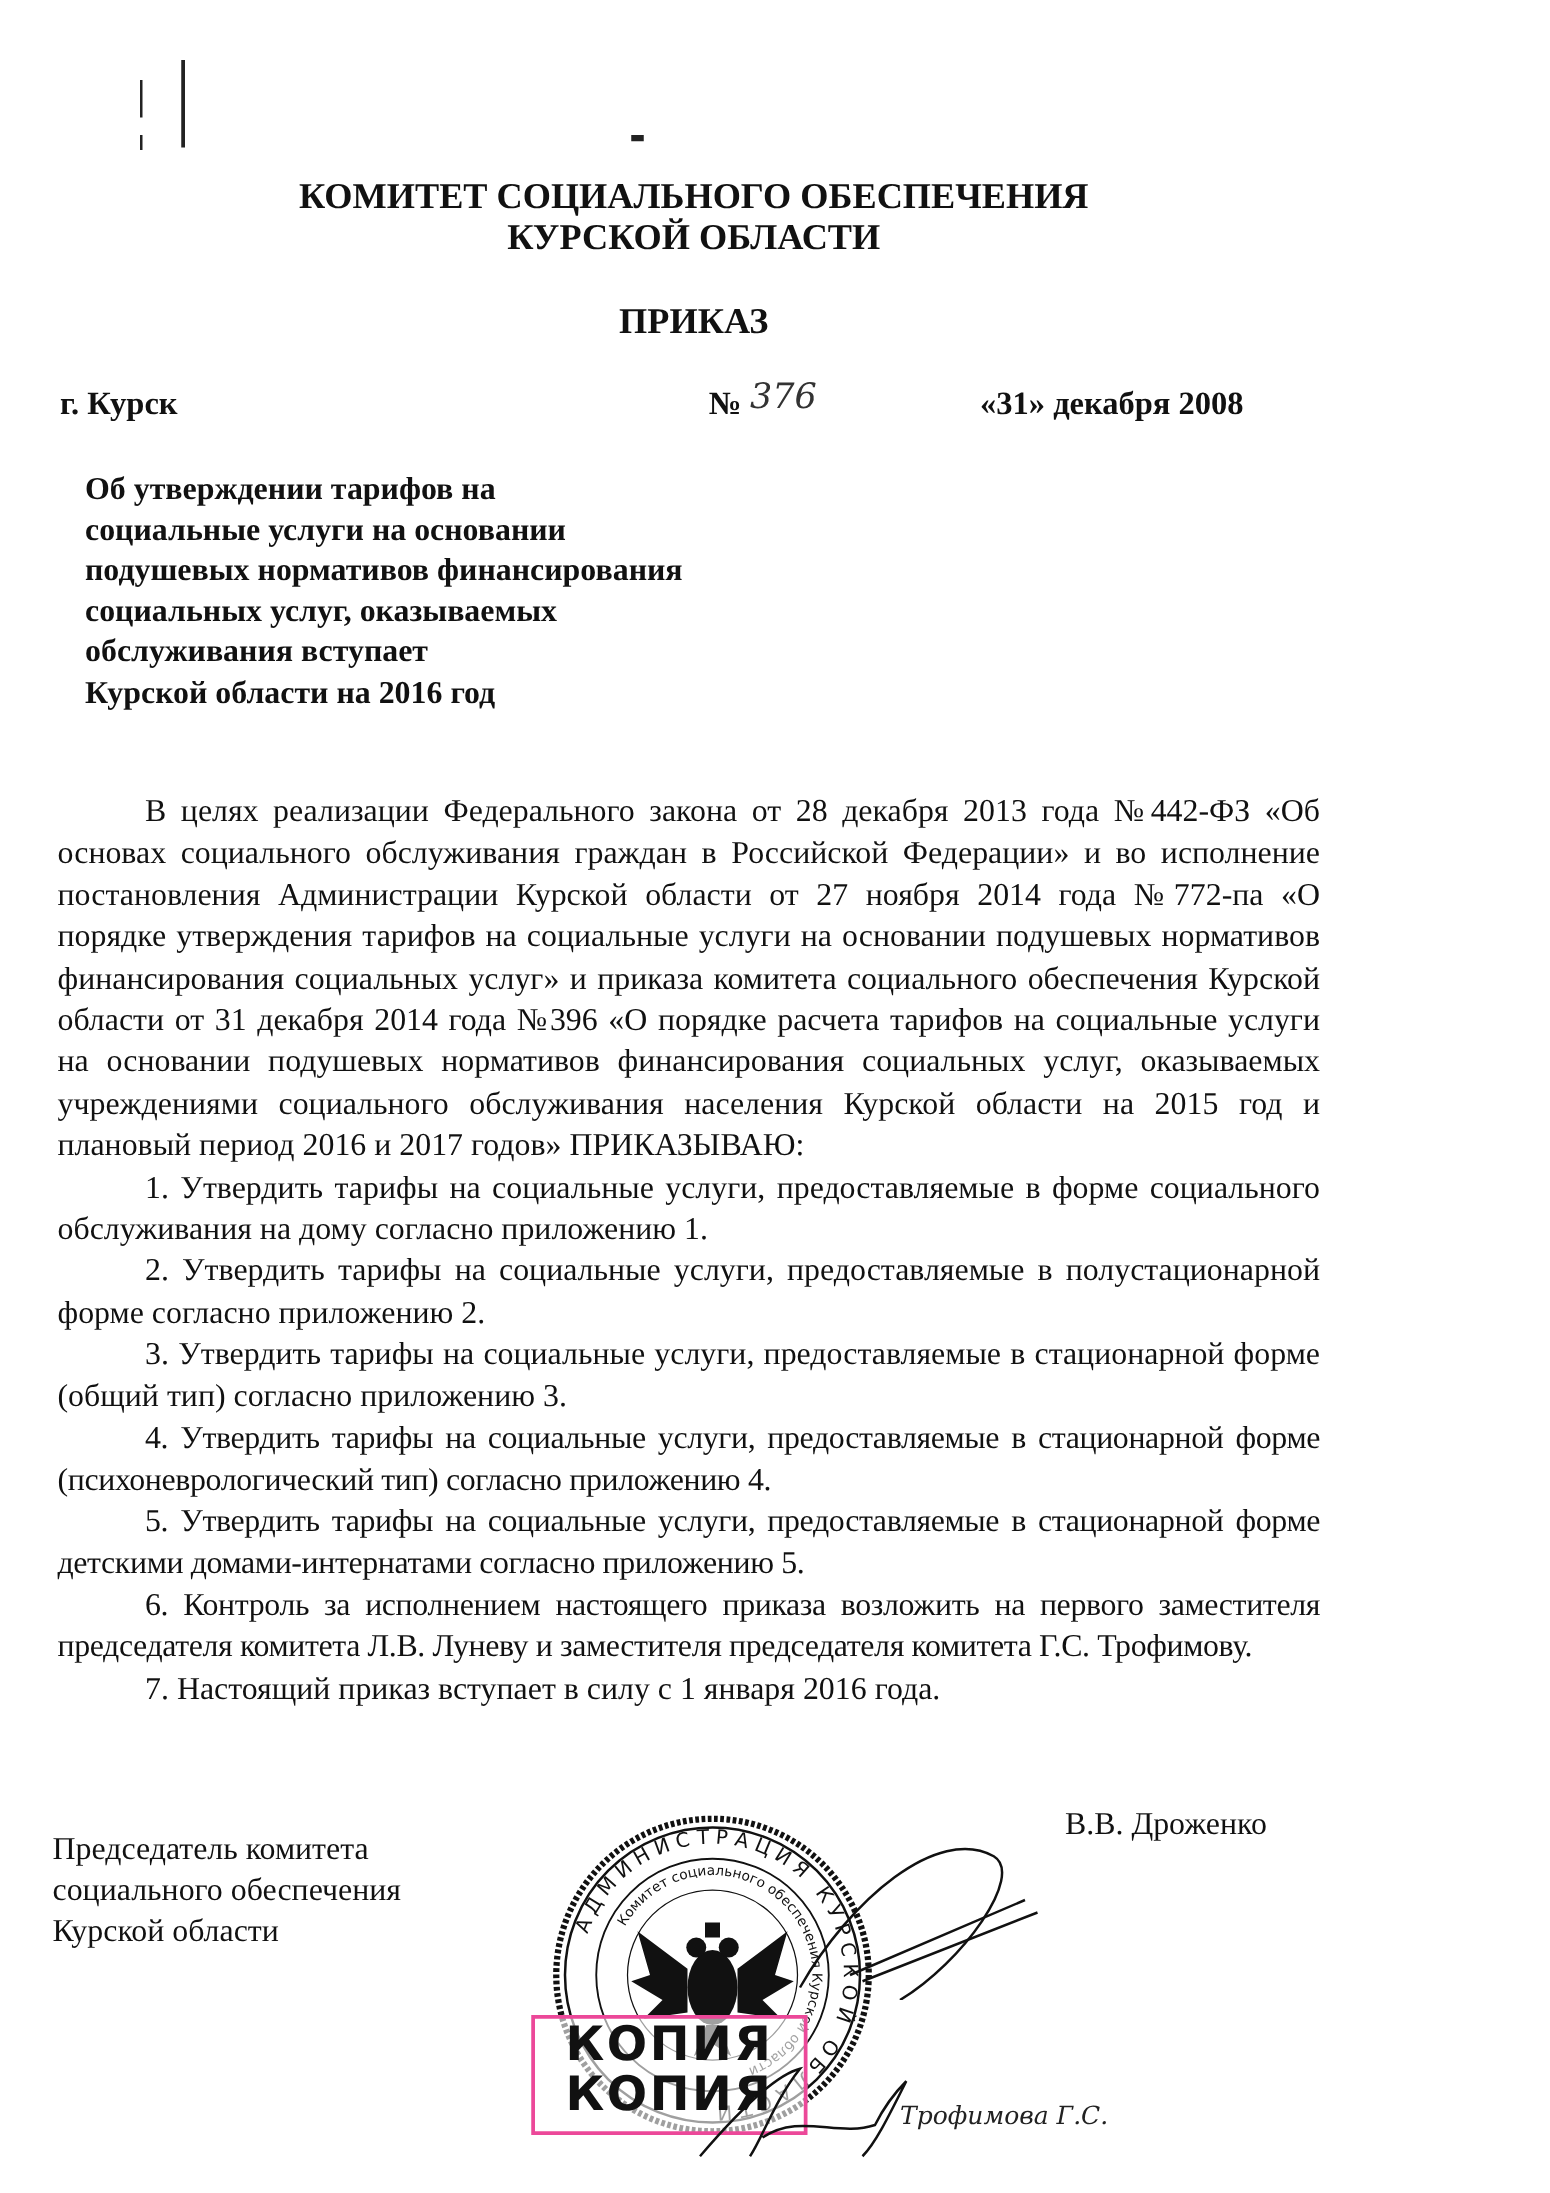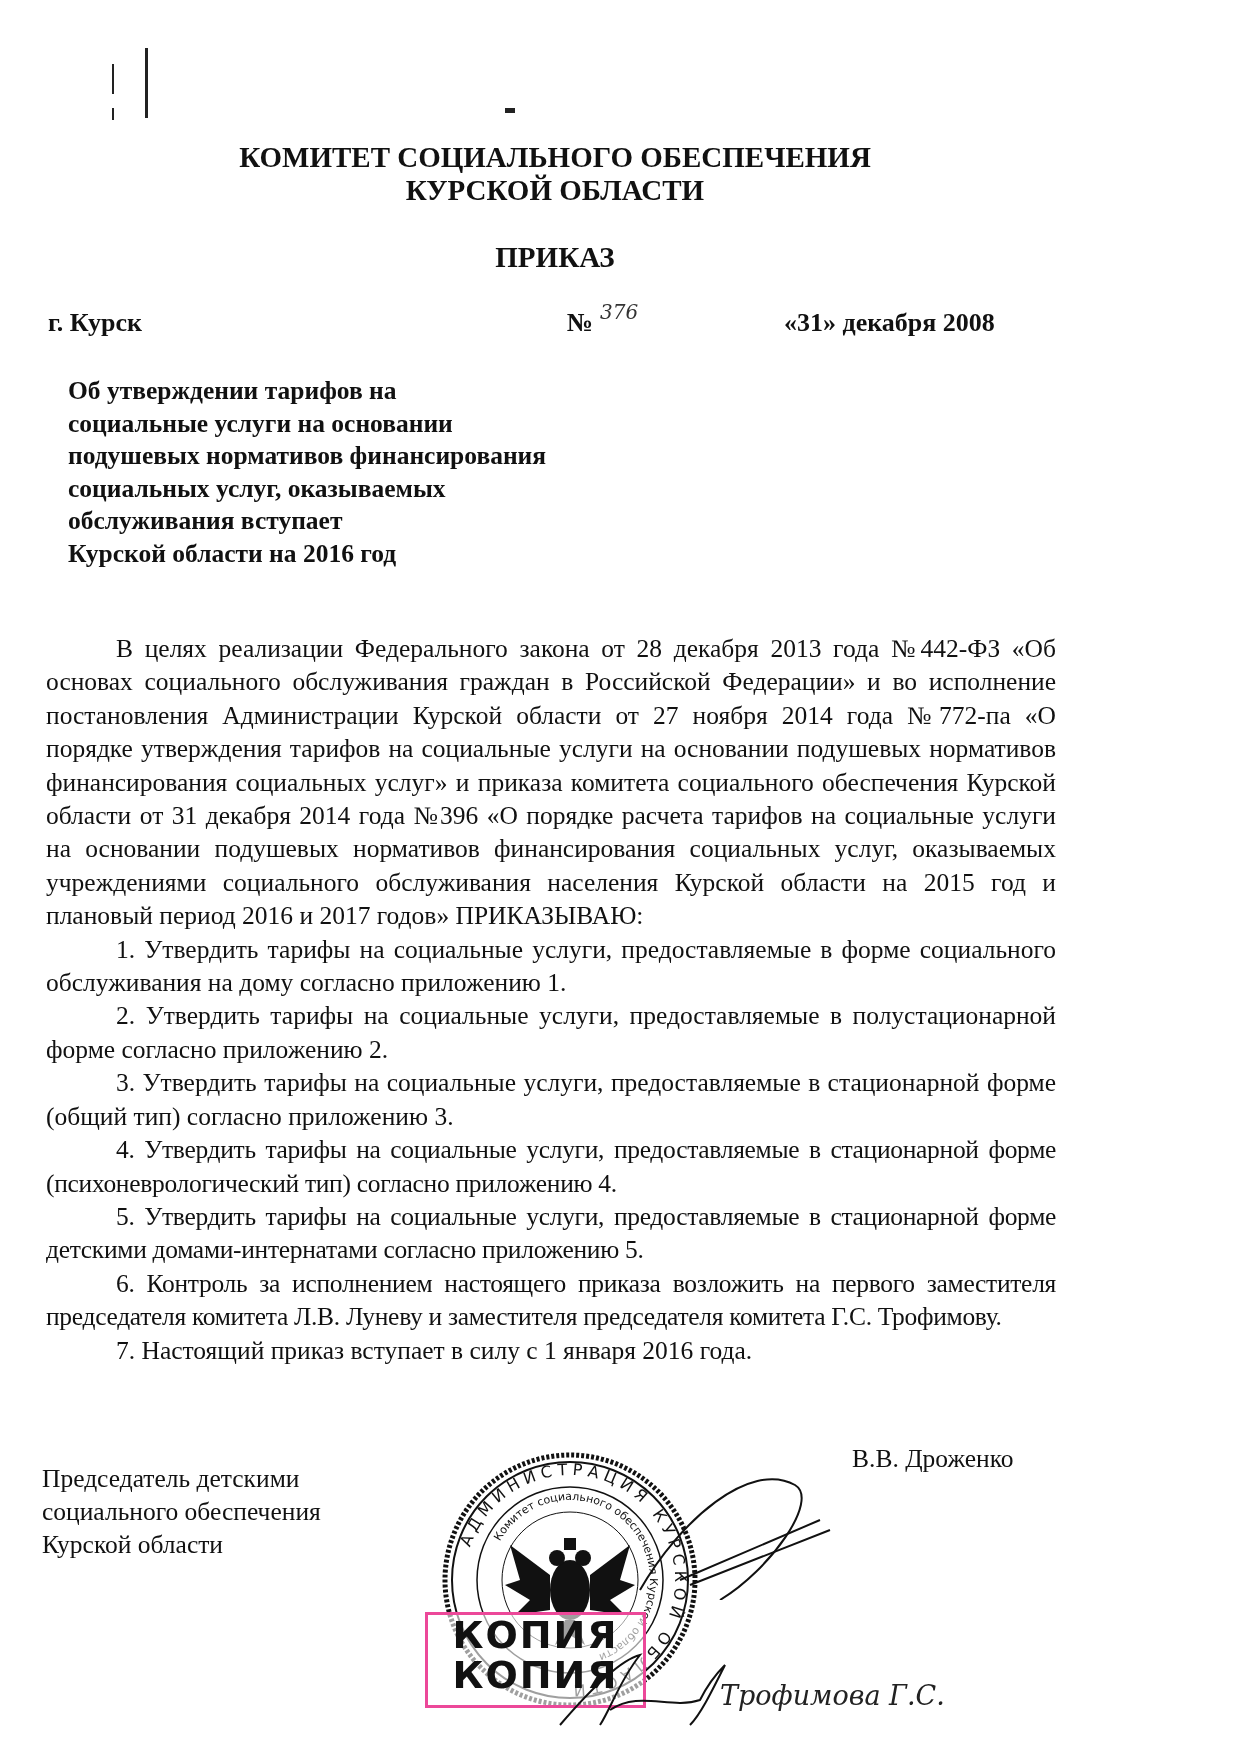--- a/index.html
+++ b/index.html
@@ -10,39 +10,39 @@
   .abs { position: absolute; }
   .hdr {
     left: 0; width: 1110px; text-align: center; font-weight: bold; font-size: 29px; line-height: 34px;
   }
   #org1 { top: 140px; }
   #org2 { top: 173px; }
   #doctype { top: 240px; font-size: 29px; }
   .meta { top: 308px; font-weight: bold; font-size: 26px; }
   #city { left: 48px; }
   #num-label { left: 567px; }
-  #num-hand { left: 600px; top: 300px; font-family: "DejaVu Serif", serif; font-style: italic; font-weight: normal; font-size: 20px; color: #333; }
+  #num-hand { left: 600px; top: 300px; font-family: "DejaVu Serif", serif; font-style: italic; font-weight: normal; font-size: 28px; color: #333; }
   #date { left: 784px; }
   #subject {
     left: 48px; top: 375px; width: 560px; font-weight: bold; font-size: 25.5px; line-height: 32.5px;
   }
   #subject div { white-space: nowrap; margin-left: 20px; }
   #body {
     left: 46px; top: 632px; width: 1010px; font-size: 25.5px; line-height: 33.4px;
     text-align: justify;
   }
   .para { text-indent: 70px; margin: 0; }
   .para.tight { letter-spacing: -0.3px; }
   #sign-left { left: 42px; top: 1462px; font-size: 25.5px; line-height: 33px; }
   #sign-name { left: 852px; top: 1444px; font-size: 25.5px; }
   #seal { left: 440px; top: 1450px; width: 260px; height: 260px; }
   #stamp-copy { left: 425px; top: 1612px; width: 215px; height: 90px; border: 3px solid #ec4899; background: rgba(255,255,255,0.6); }
   #stamp-copy div { font-family: "DejaVu Sans", sans-serif; font-weight: bold; font-size: 38px; line-height: 40px; text-align: center; letter-spacing: 2px; }
   #handsig { left: 550px; top: 1650px; width: 380px; height: 80px; }
-  #handname { left: 720px; top: 1680px; font-family: "DejaVu Serif", serif; font-style: italic; font-size: 27px; color: #222; }
+  #handname { left: 720px; top: 1680px; font-family: "DejaVu Serif", serif; font-style: italic; font-size: 20px; color: #222; }
   .mark { background: #222; }
 </style>
 </head>
 <body>
 
 <div class="abs mark" style="left:145px;top:48px;width:3px;height:70px;"></div>
 <div class="abs mark" style="left:112px;top:64px;width:2px;height:30px;"></div>
 <div class="abs mark" style="left:112px;top:108px;width:2px;height:12px;"></div>
 <div class="abs mark" style="left:505px;top:108px;width:10px;height:5px;"></div>
 
@@ -69,21 +69,21 @@
   <p class="para">1. Утвердить тарифы на социальные услуги, предоставляемые в форме социального обслуживания на дому согласно приложению 1.</p>
   <p class="para">2. Утвердить тарифы на социальные услуги, предоставляемые в полустационарной  форме согласно приложению 2.</p>
   <p class="para">3. Утвердить тарифы на социальные услуги, предоставляемые в стационарной форме  (общий тип) согласно приложению 3.</p>
   <p class="para tight">4. Утвердить тарифы на социальные услуги, предоставляемые в стационарной  форме (психоневрологический  тип)  согласно приложению 4.</p>
   <p class="para tight">5. Утвердить тарифы на социальные услуги, предоставляемые в стационарной   форме детскими домами-интернатами  согласно приложению 5.</p>
   <p class="para tight">6.  Контроль за исполнением настоящего приказа возложить на первого заместителя председателя комитета Л.В. Луневу и заместителя председателя комитета Г.С. Трофимову.</p>
   <p class="para">7. Настоящий приказ вступает в силу с 1 января 2016 года.</p>
 </div>
 
 <div class="abs" id="sign-left">
-  <div>Председатель детскими</div>
+  <div>Председатель комитета</div>
   <div>социального обеспечения</div>
   <div>Курской области</div>
 </div>
 <div class="abs" id="sign-name">В.В. Дроженко</div>
 
 <svg class="abs" id="seal" viewBox="0 0 260 260">
   <defs>
     <path id="sealOuterArc" d="M 130,130 m -105,0 a 105,105 0 1,1 210,0 a 105,105 0 1,1 -210,0"></path>
     <path id="sealInnerArc" d="M 130,130 m -80,0 a 80,80 0 1,1 160,0 a 80,80 0 1,1 -160,0"></path>
   </defs>

